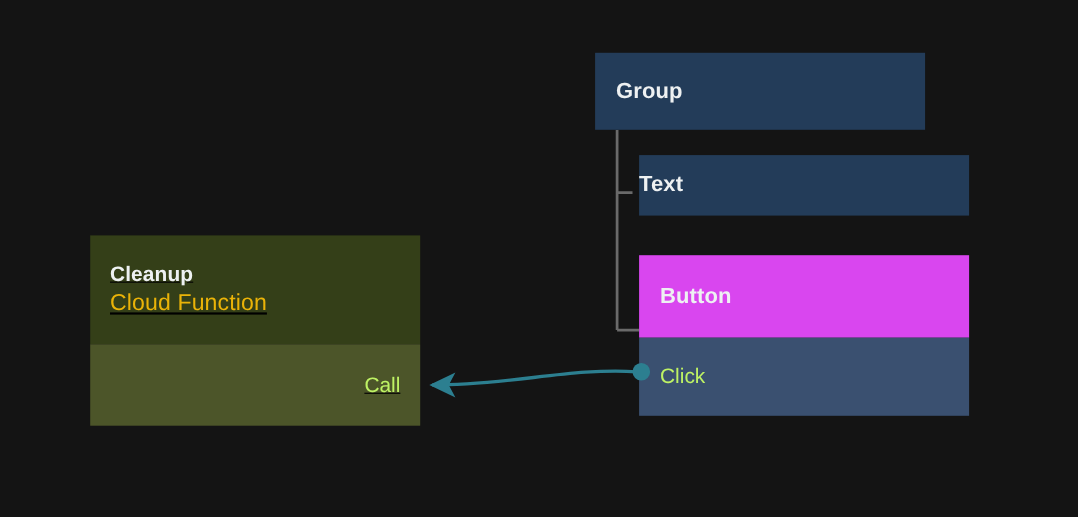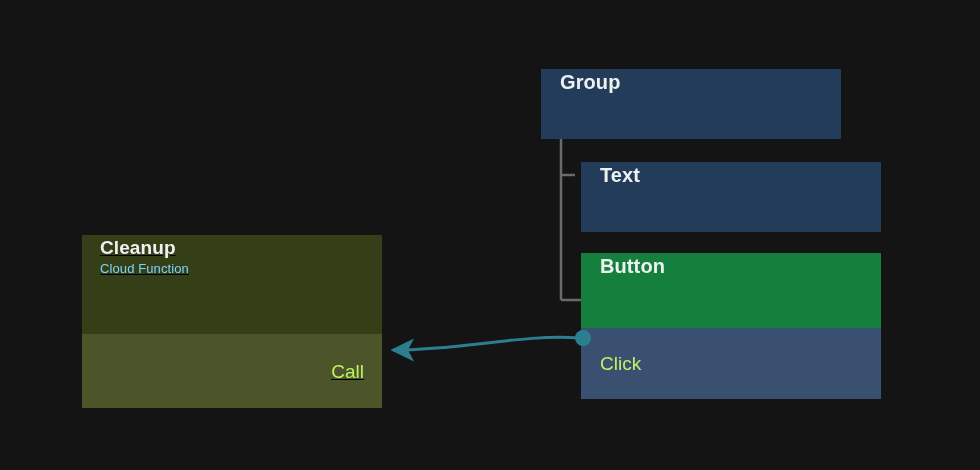--- a/index.html
+++ b/index.html
@@ -19,34 +19,33 @@
 
   
   .node {
     position: absolute;
     box-sizing: border-box;
   }
   .node-header {
     box-sizing: border-box;
     display: flex;
     flex-direction: column;
-    justify-content: flex-start;
-    margin-top: 21px;
+    justify-content: center;
   }
   .node-title {
     font-size: 19px;
     font-weight: bold;
     color: #eef1f2;
     line-height: 1.32;
     letter-spacing: 0.1px;
   }
   .node-subtitle {
-    font-size: 13px;
+    font-size: 21px;
     font-weight: normal;
-    color: #7dd3fc;
+    color: #eab308;
     line-height: 1.32;
     letter-spacing: 0.1px;
   }
   .port-row {
     box-sizing: border-box;
     display: flex;
     align-items: center;
     font-size: 19px;
     line-height: 1;
     color: #bef264;
@@ -87,35 +86,34 @@
   #group-node .node-title { font-size: 20px; }
 
   
   #text-node {
     left: 581px;
     top: 141px;
     width: 300px;
     height: 70px;
   }
   #text-node .node-header {
-    height: 70px;
+    height: 55px;
     background: #233c59;
-    padding-left: 19px;
   }
   #text-node .node-title { font-size: 20px; }
 
   #button-node {
     left: 581px;
     top: 232px;
     width: 300px;
     height: 146px;
   }
   #button-node .node-header {
     height: 75px;
-    background: #15803d;
+    background: #d946ef;
     padding-left: 19px;
   }
   #button-node .node-title { font-size: 20px; }
   #button-node .port-row {
     height: 71px;
     background: #3a5070;
     padding-left: 19px;
     font-weight: normal;
   }
 

